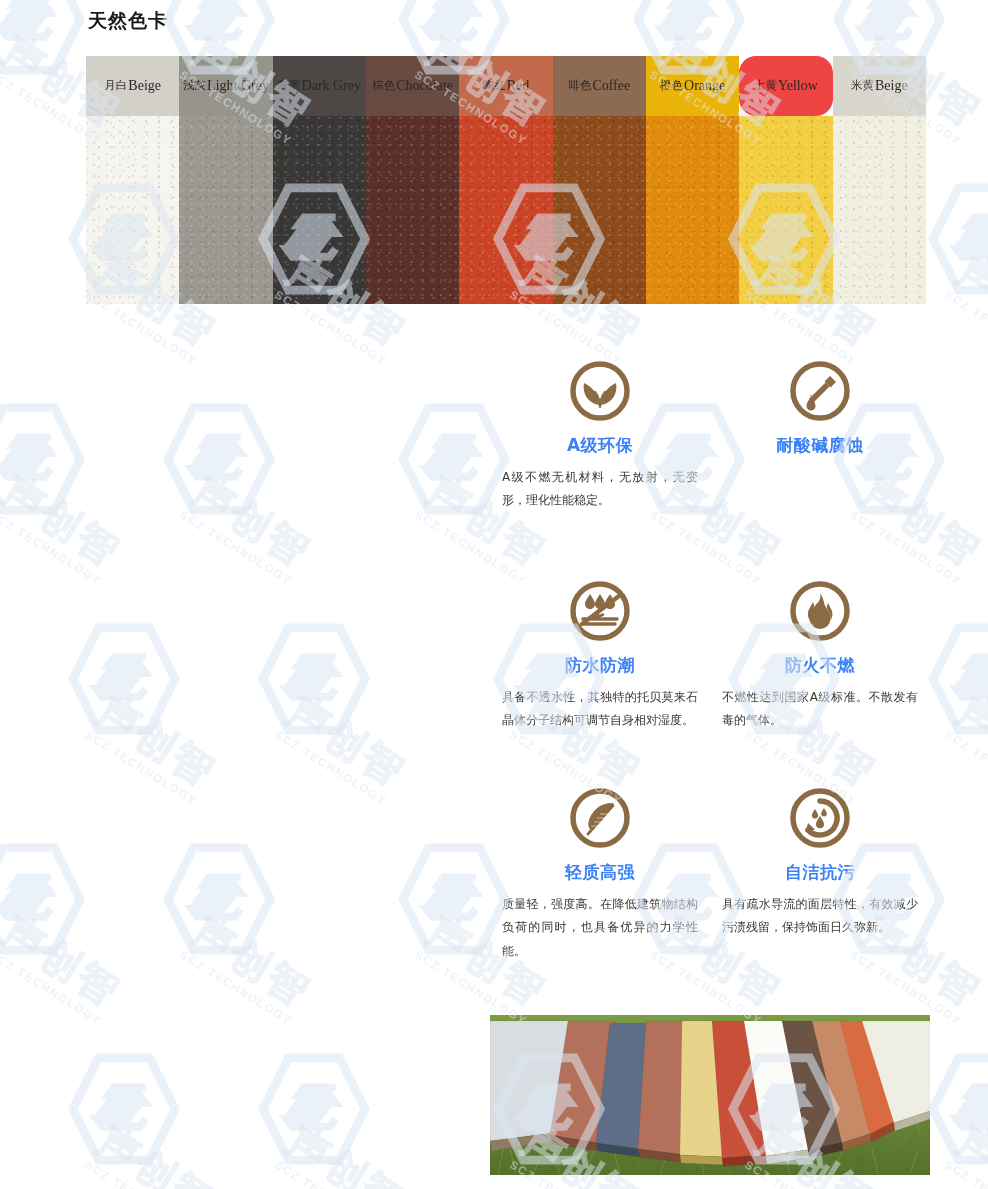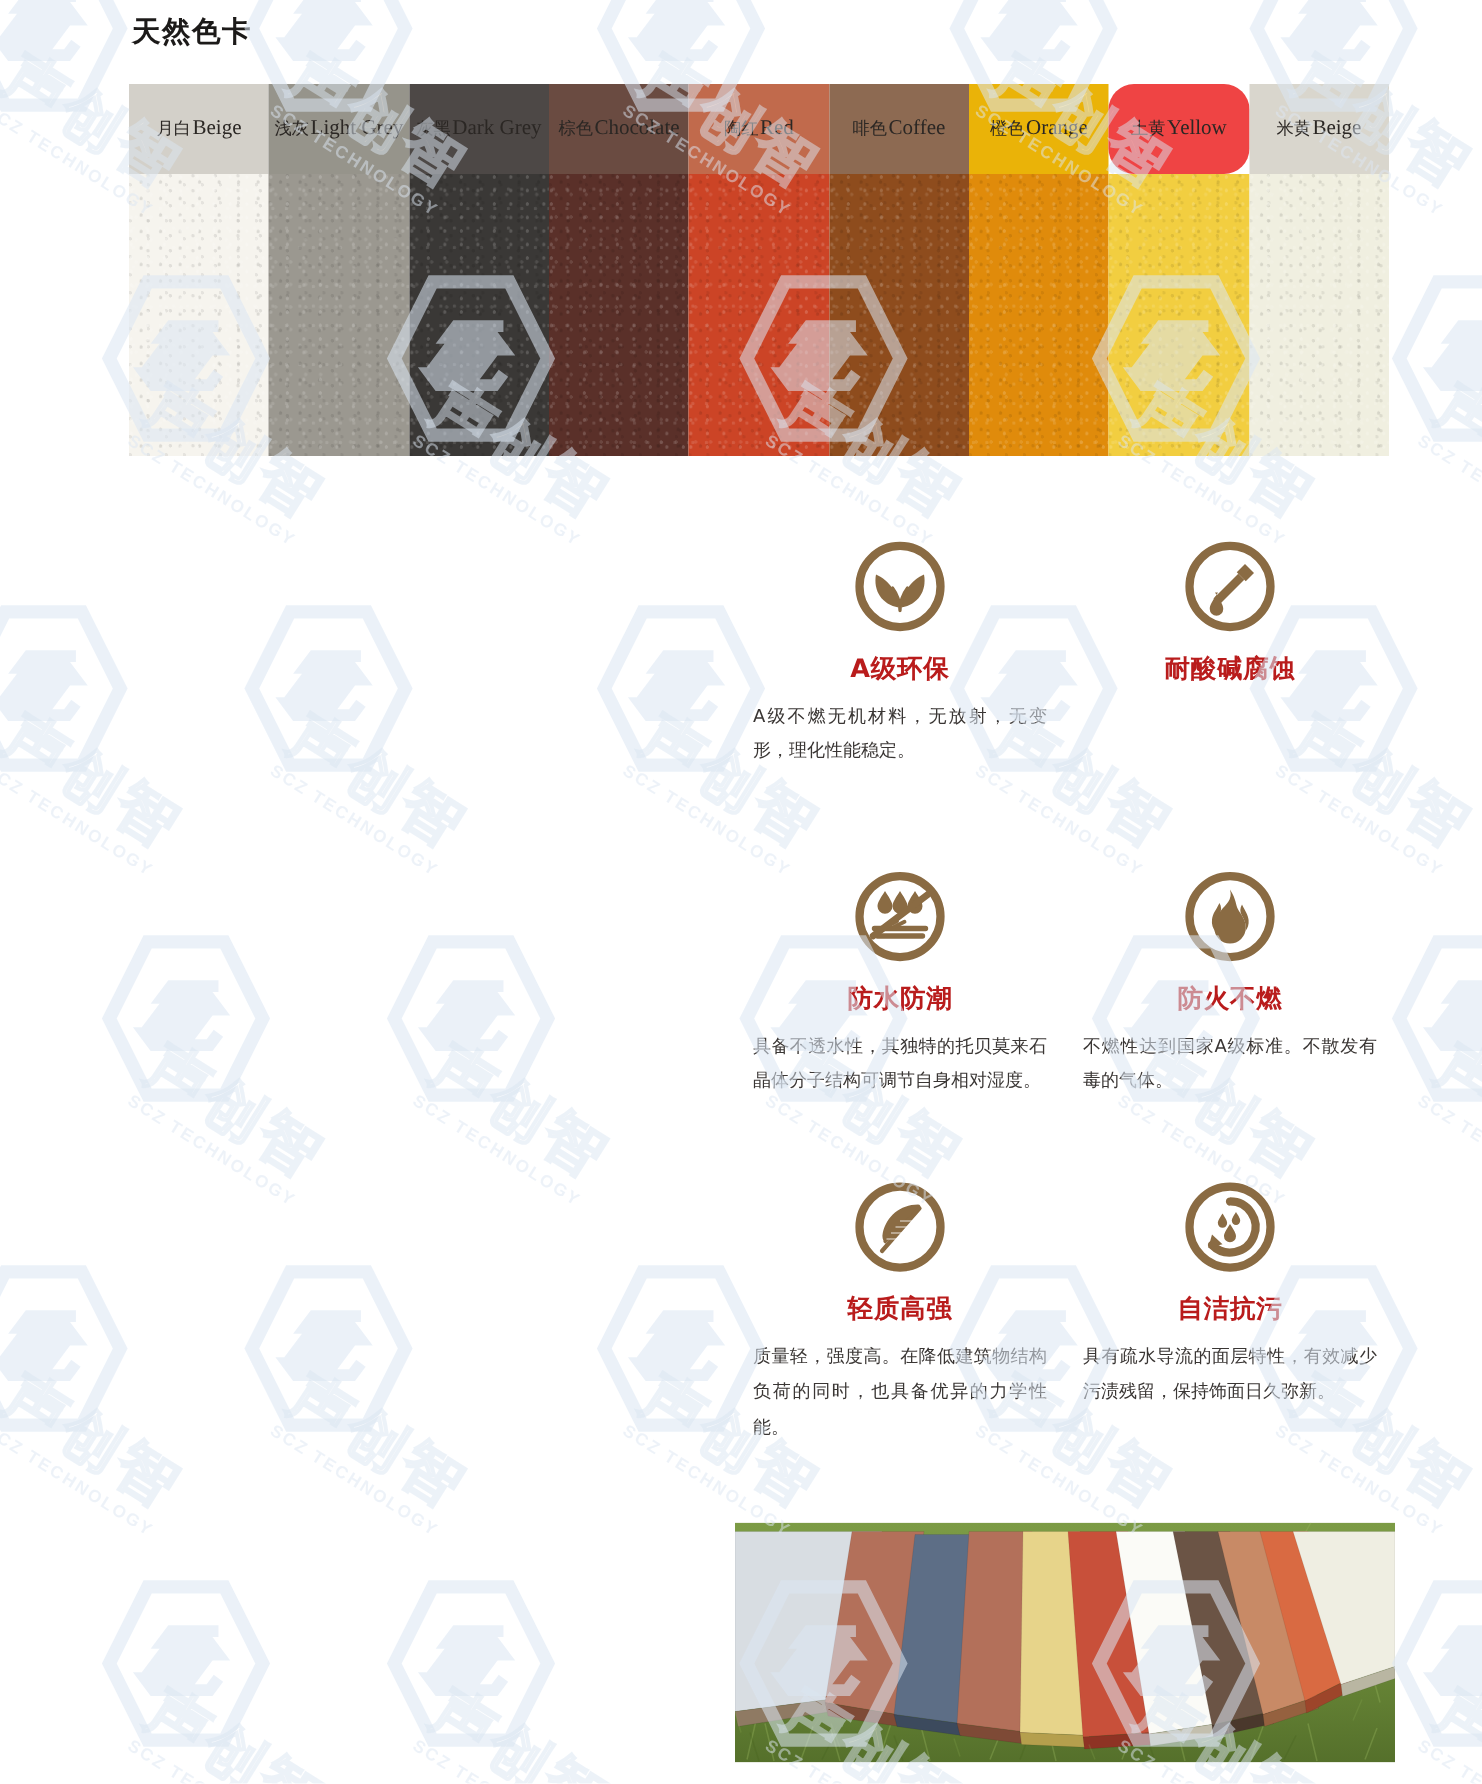--- a/index.html
+++ b/index.html
@@ -159,21 +159,21 @@
   .feature-icon {
     width: 62px;
     height: 62px;
     margin: 0 auto 12px;
     display: block;
   }
   .feature-title {
     font-family: "DejaVu Sans", sans-serif;
     font-size: 17px;
     font-weight: 700;
-    color: #b91c1c;
+    color: #3b82f6;
     letter-spacing: .5px;
     margin-bottom: 9px;
   }
   .feature-desc {
     font-family: "DejaVu Sans", sans-serif;
     font-size: 12px;
     line-height: 1.95;
     color: #3a3634;
     text-align: justify;
     text-align-last: left;

